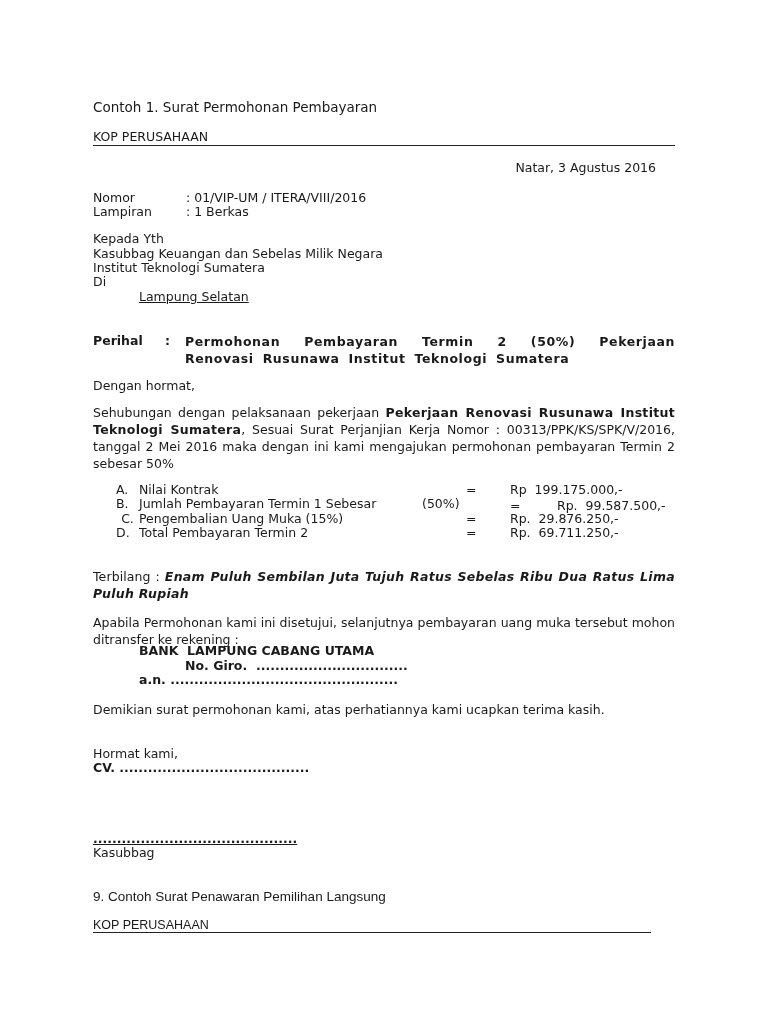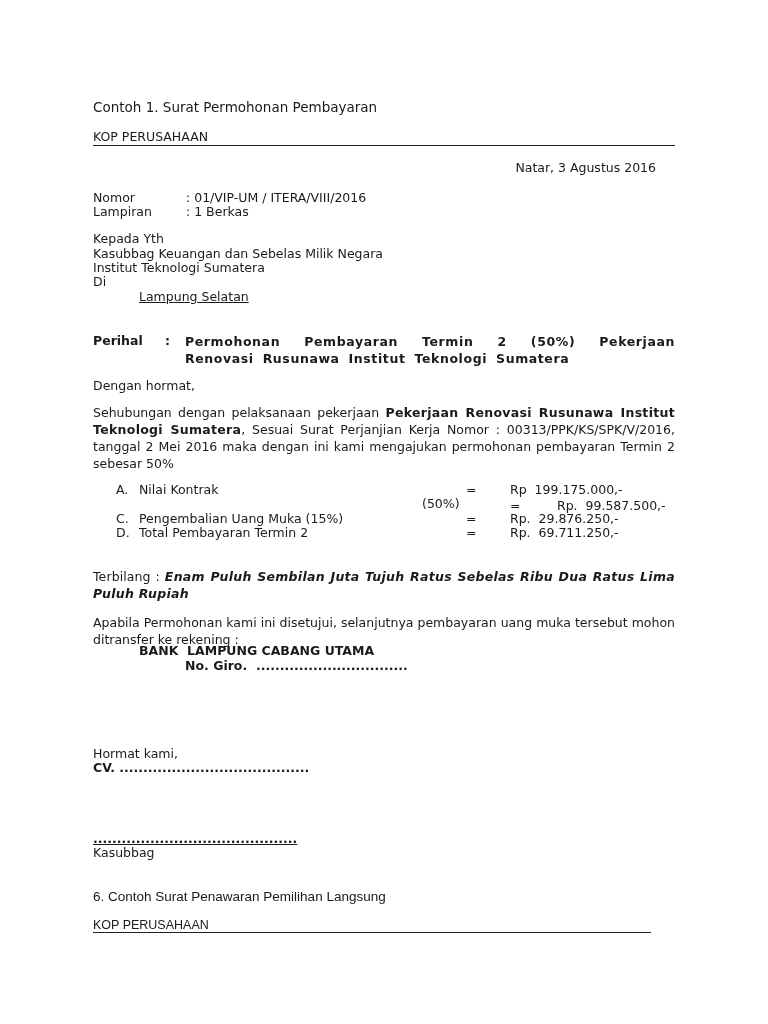--- a/index.html
+++ b/index.html
@@ -67,45 +67,50 @@
   <div class="abs addr" style="top:366px;">Dengan hormat,</div>
 
   <div class="abs para" style="top:392px;"><span>Sehubungan dengan pelaksanaan pekerjaan </span><span class="bold" style="letter-spacing:0.3px;">Pekerjaan Renovasi Rusunawa Institut Teknologi Sumatera</span><span>, Sesuai Surat Perjanjian Kerja Nomor : 00313/PPK/KS/SPK/V/2016, tanggal 2 Mei 2016 maka dengan ini kami mengajukan permohonan pembayaran Termin 2 sebesar 50%</span></div>
 
   <div class="abs list-row" style="top:470px; left:116px;">
     <span style="display:inline-block;width:23px;">A.</span><span>Nilai Kontrak</span>
   </div>
   <div class="abs list-row" style="top:470px; left:466px;">=</div>
   <div class="abs list-row" style="top:470px; left:510px; white-space:pre;">Rp  199.175.000,-</div>
 
+  <div class="abs list-row" style="top:484px; left:116px;">
+    <span style="display:inline-block;width:23px;">B.</span><span>Jumlah Pembayaran Termin 1 Sebesar</span>
+  </div>
   <div class="abs list-row" style="top:484px; left:422px;">(50%)</div>
   <div class="abs list-row" style="top:486px; left:510px;">=</div>
   <div class="abs list-row" style="top:486px; left:557px; white-space:pre;">Rp.  99.587.500,-</div>
 
-  <div class="abs list-row" style="top:499px; left:116px;">
+  <div class="abs list-row" style="top:499px; left:116px;text-align:center;">
     <span style="display:inline-block;width:23px;">C.</span><span>Pengembalian Uang Muka (15%)</span>
   </div>
   <div class="abs list-row" style="top:499px; left:466px;">=</div>
   <div class="abs list-row" style="top:499px; left:510px; white-space:pre;">Rp.  29.876.250,-</div>
 
   <div class="abs list-row" style="top:513px; left:116px;">
     <span style="display:inline-block;width:23px;">D.</span><span>Total Pembayaran Termin 2</span>
   </div>
   <div class="abs list-row" style="top:513px; left:466px;">=</div>
   <div class="abs list-row" style="top:513px; left:510px; white-space:pre;">Rp.  69.711.250,-</div>
 
   <div class="abs para" style="top:556px; letter-spacing:0.1px;"><span>Terbilang : </span><span class="bold italic" style="letter-spacing:0.3px;">Enam Puluh Sembilan Juta Tujuh Ratus Sebelas Ribu Dua Ratus Lima Puluh Rupiah</span></div>
 
   <div class="abs para" style="top:602px;">Apabila Permohonan kami ini disetujui, selanjutnya pembayaran uang muka tersebut mohon ditransfer ke rekening :</div>
   <div class="abs bold" style="top:631px; left:139px; font-size:12.5px; white-space:pre;">BANK  LAMPUNG CABANG UTAMA</div>
   <div class="abs bold" style="top:646px; left:185px; font-size:12.5px; white-space:pre;">No. Giro.  ................................</div>
+  <div class="abs bold" style="top:660px; left:139px; font-size:12.5px; white-space:pre;">a.n. ................................................</div>
 
+  <div class="abs addr" style="top:690px;">Demikian surat permohonan kami, atas perhatiannya kami ucapkan terima kasih.</div>
 
   <div class="abs addr" style="top:734px;">Hormat kami,</div>
   <div class="abs addr bold" style="top:748px;">CV. ........................................</div>
 
   <div class="abs sig-line">...........................................</div>
   <div class="abs addr" style="top:833px;">Kasubbag</div>
 
-  <div class="abs heading2">6. Contoh Surat Penawaran Pemilihan Langsung</div>
+  <div class="abs heading2">9. Contoh Surat Penawaran Pemilihan Langsung</div>
   <div class="abs kop2">KOP PERUSAHAAN</div>
 
 </div>
 
 </body></html>

